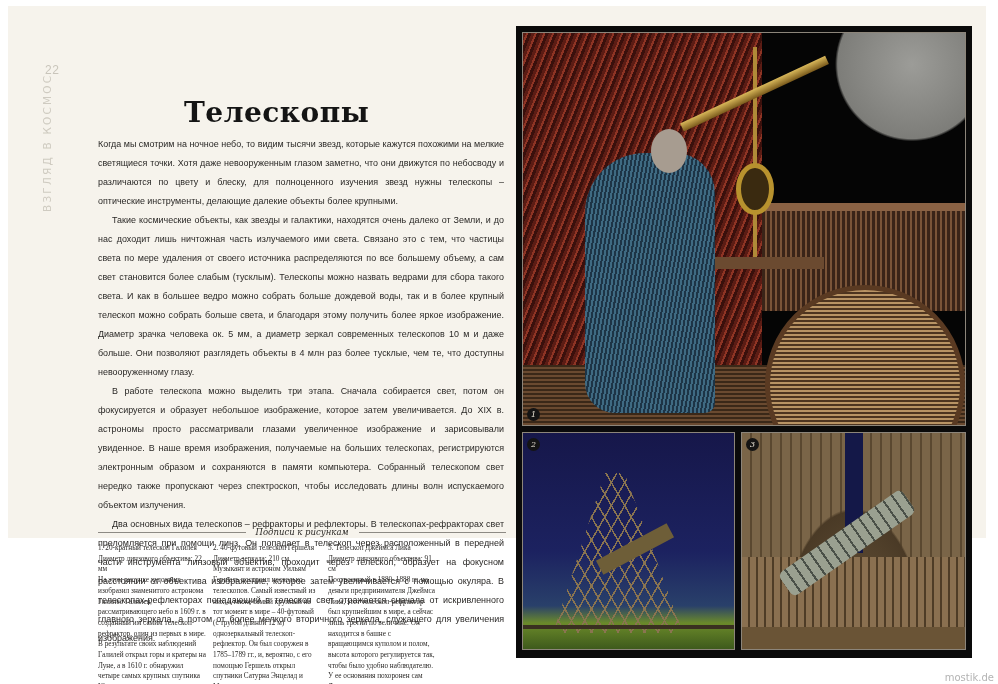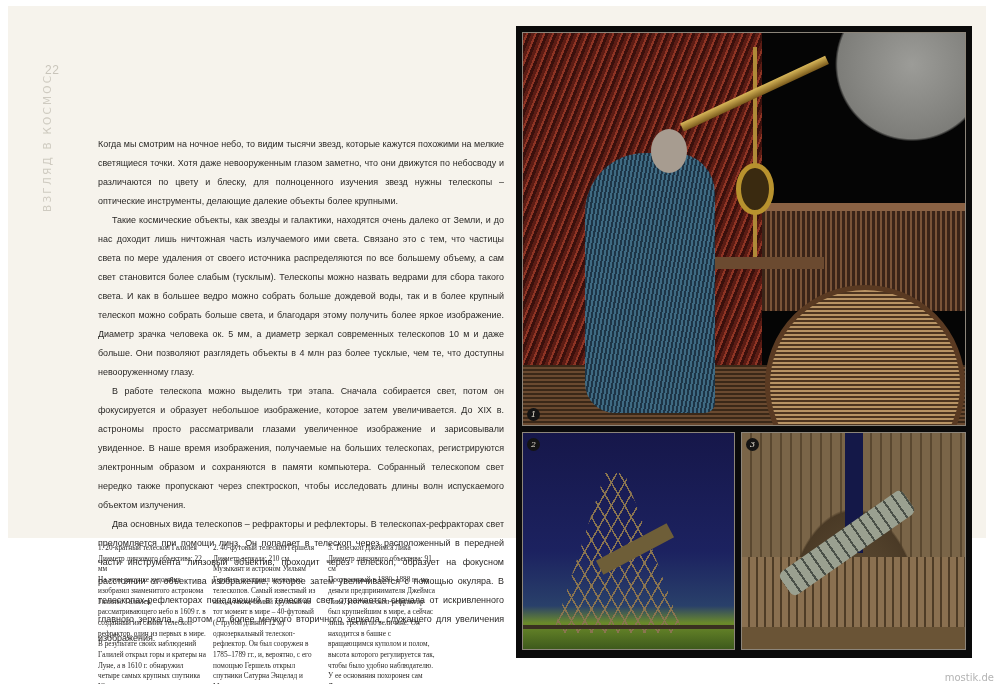--- a/index.html
+++ b/index.html
@@ -135,28 +135,34 @@
   }
 </style>
 </head>
 <body>
 
 <div class="spread">
 
   <div class="page-number">22</div>
   <div class="running-head">ВЗГЛЯД В КОСМОС</div>
 
+  <h1 class="title">Телескопы</h1>
 
   <div class="body-text">
     <p>Когда мы смотрим на ночное небо, то видим тысячи звезд, которые кажутся похожими на мелкие светящиеся точки. Хотя даже невооруженным глазом заметно, что они движутся по небосводу и различаются по цвету и блеску, для полноценного изучения звезд нужны телескопы – оптические инструменты, делающие далекие объекты более крупными.</p>
     <p>Такие космические объекты, как звезды и галактики, находятся очень далеко от Земли, и до нас доходит лишь ничтожная часть излучаемого ими света. Связано это с тем, что частицы света по мере удаления от своего источника распределяются по все большему объему, а сам свет становится более слабым (тусклым). Телескопы можно назвать ведрами для сбора такого света. И как в большее ведро можно собрать больше дождевой воды, так и в более крупный телескоп можно собрать больше света, и благодаря этому получить более яркое изображение. Диаметр зрачка человека ок. 5 мм, а диаметр зеркал современных телескопов 10 м и даже больше. Они позволяют разглядеть объекты в 4 млн раз более тусклые, чем те, что доступны невооруженному глазу.</p>
     <p>В работе телескопа можно выделить три этапа. Сначала собирается свет, потом он фокусируется и образует небольшое изображение, которое затем увеличивается. До XIX в. астрономы просто рассматривали глазами увеличенное изображение и зарисовывали увиденное. В наше время изображения, получаемые на больших телескопах, регистрируются электронным образом и сохраняются в памяти компьютера. Собранный телескопом свет нередко также пропускают через спектроскоп, чтобы исследовать длины волн испускаемого объектом излучения.</p>
     <p>Два основных вида телескопов – рефракторы и рефлекторы. В телескопах-рефракторах свет преломляется при помощи линз. Он попадает в телескоп через расположенный в передней части инструмента линзовый объектив, проходит через телескоп, образует на фокусном расстоянии от объектива изображение, которое затем увеличивается с помощью окуляра. В телескопах-рефлекторах попадающий в телескоп свет отражается сначала от искривленного главного зеркала, а потом от более мелкого вторичного зеркала, служащего для увеличения изображения.</p>
   </div>
 
+  <div class="captions-head">
+    <div class="rule"></div>
+    <div class="label">Подписи к рисункам</div>
+    <div class="rule"></div>
+  </div>
 
   <div class="captions">
     <div class="caption">
       <div class="cap-title">1. 20-кратный телескоп Галилея</div>
       <div>Диаметр линзового объектива: 22 мм</div>
       <div>На этом рисунке художник изобразил знаменитого астронома Галилео Галилея, рассматривающего небо в 1609 г. в созданный им самим телескоп-рефрактор, один из первых в мире. В результате своих наблюдений Галилей открыл горы и кратеры на Луне, а в 1610 г. обнаружил четыре самых крупных спутника Юпитера.</div>
     </div>
     <div class="caption">
       <div class="cap-title">2. 40-футовый телескоп Гершеля</div>
       <div>Диаметр зеркала: 210 см</div>

